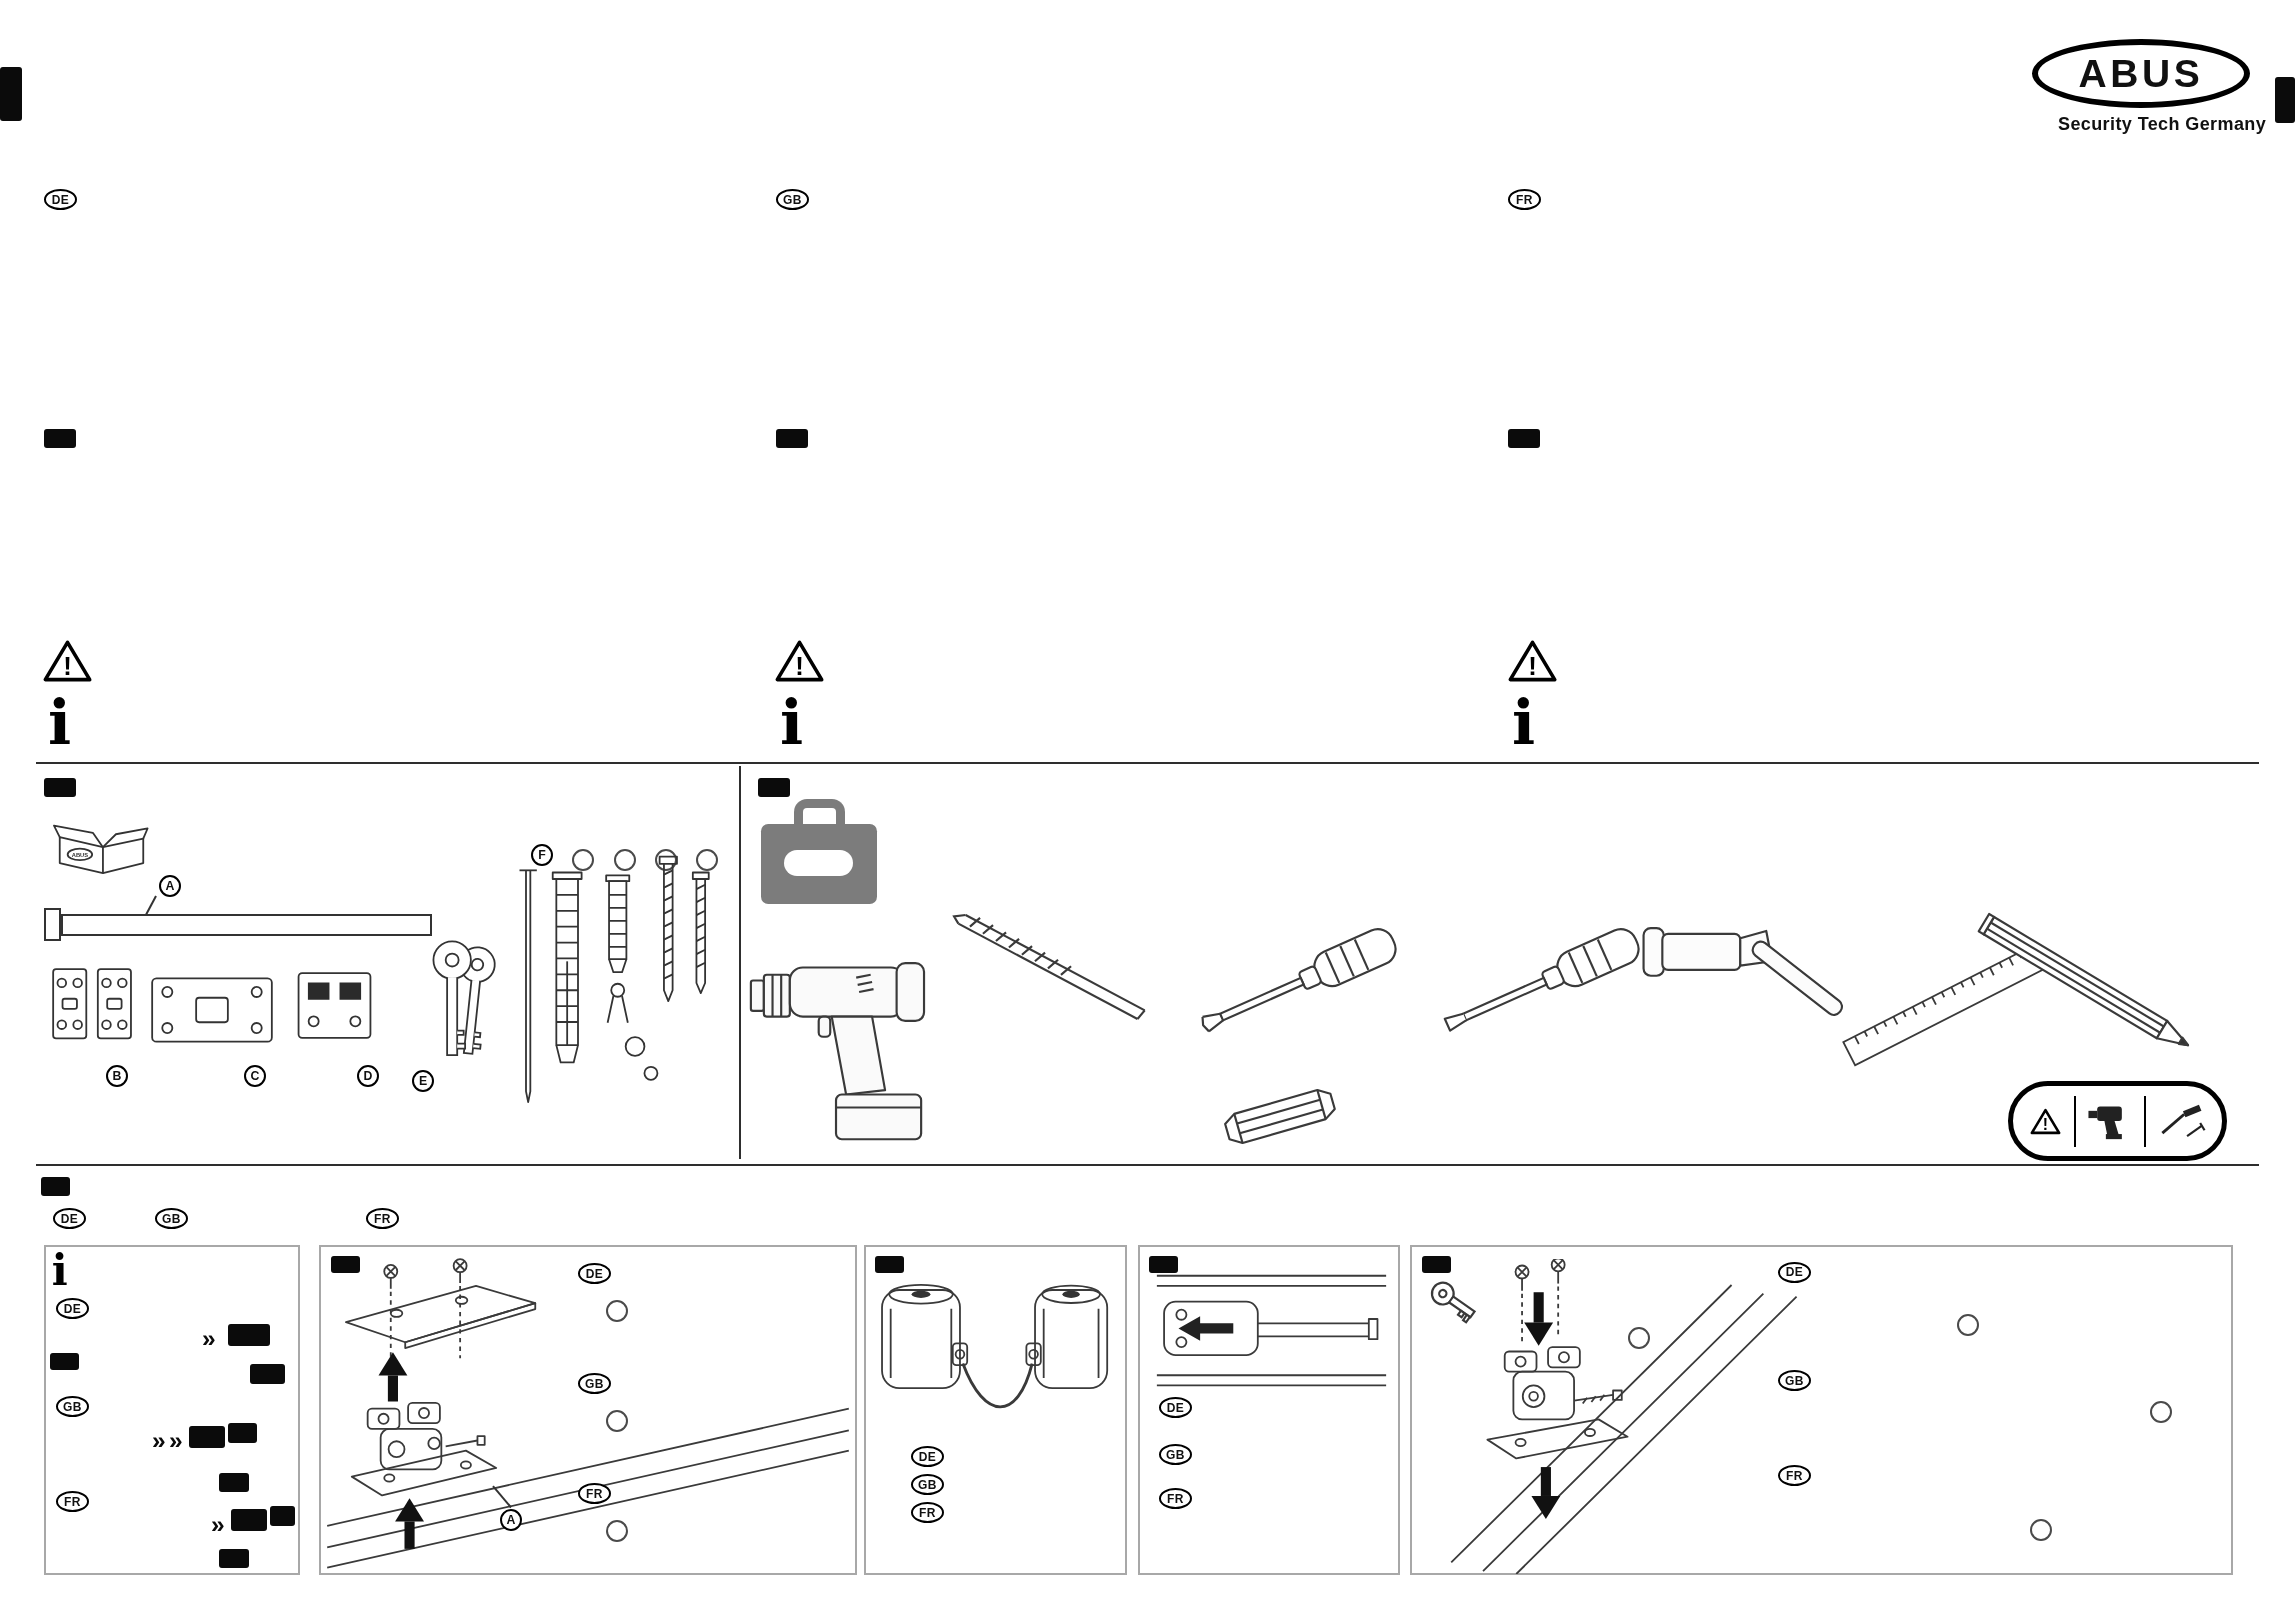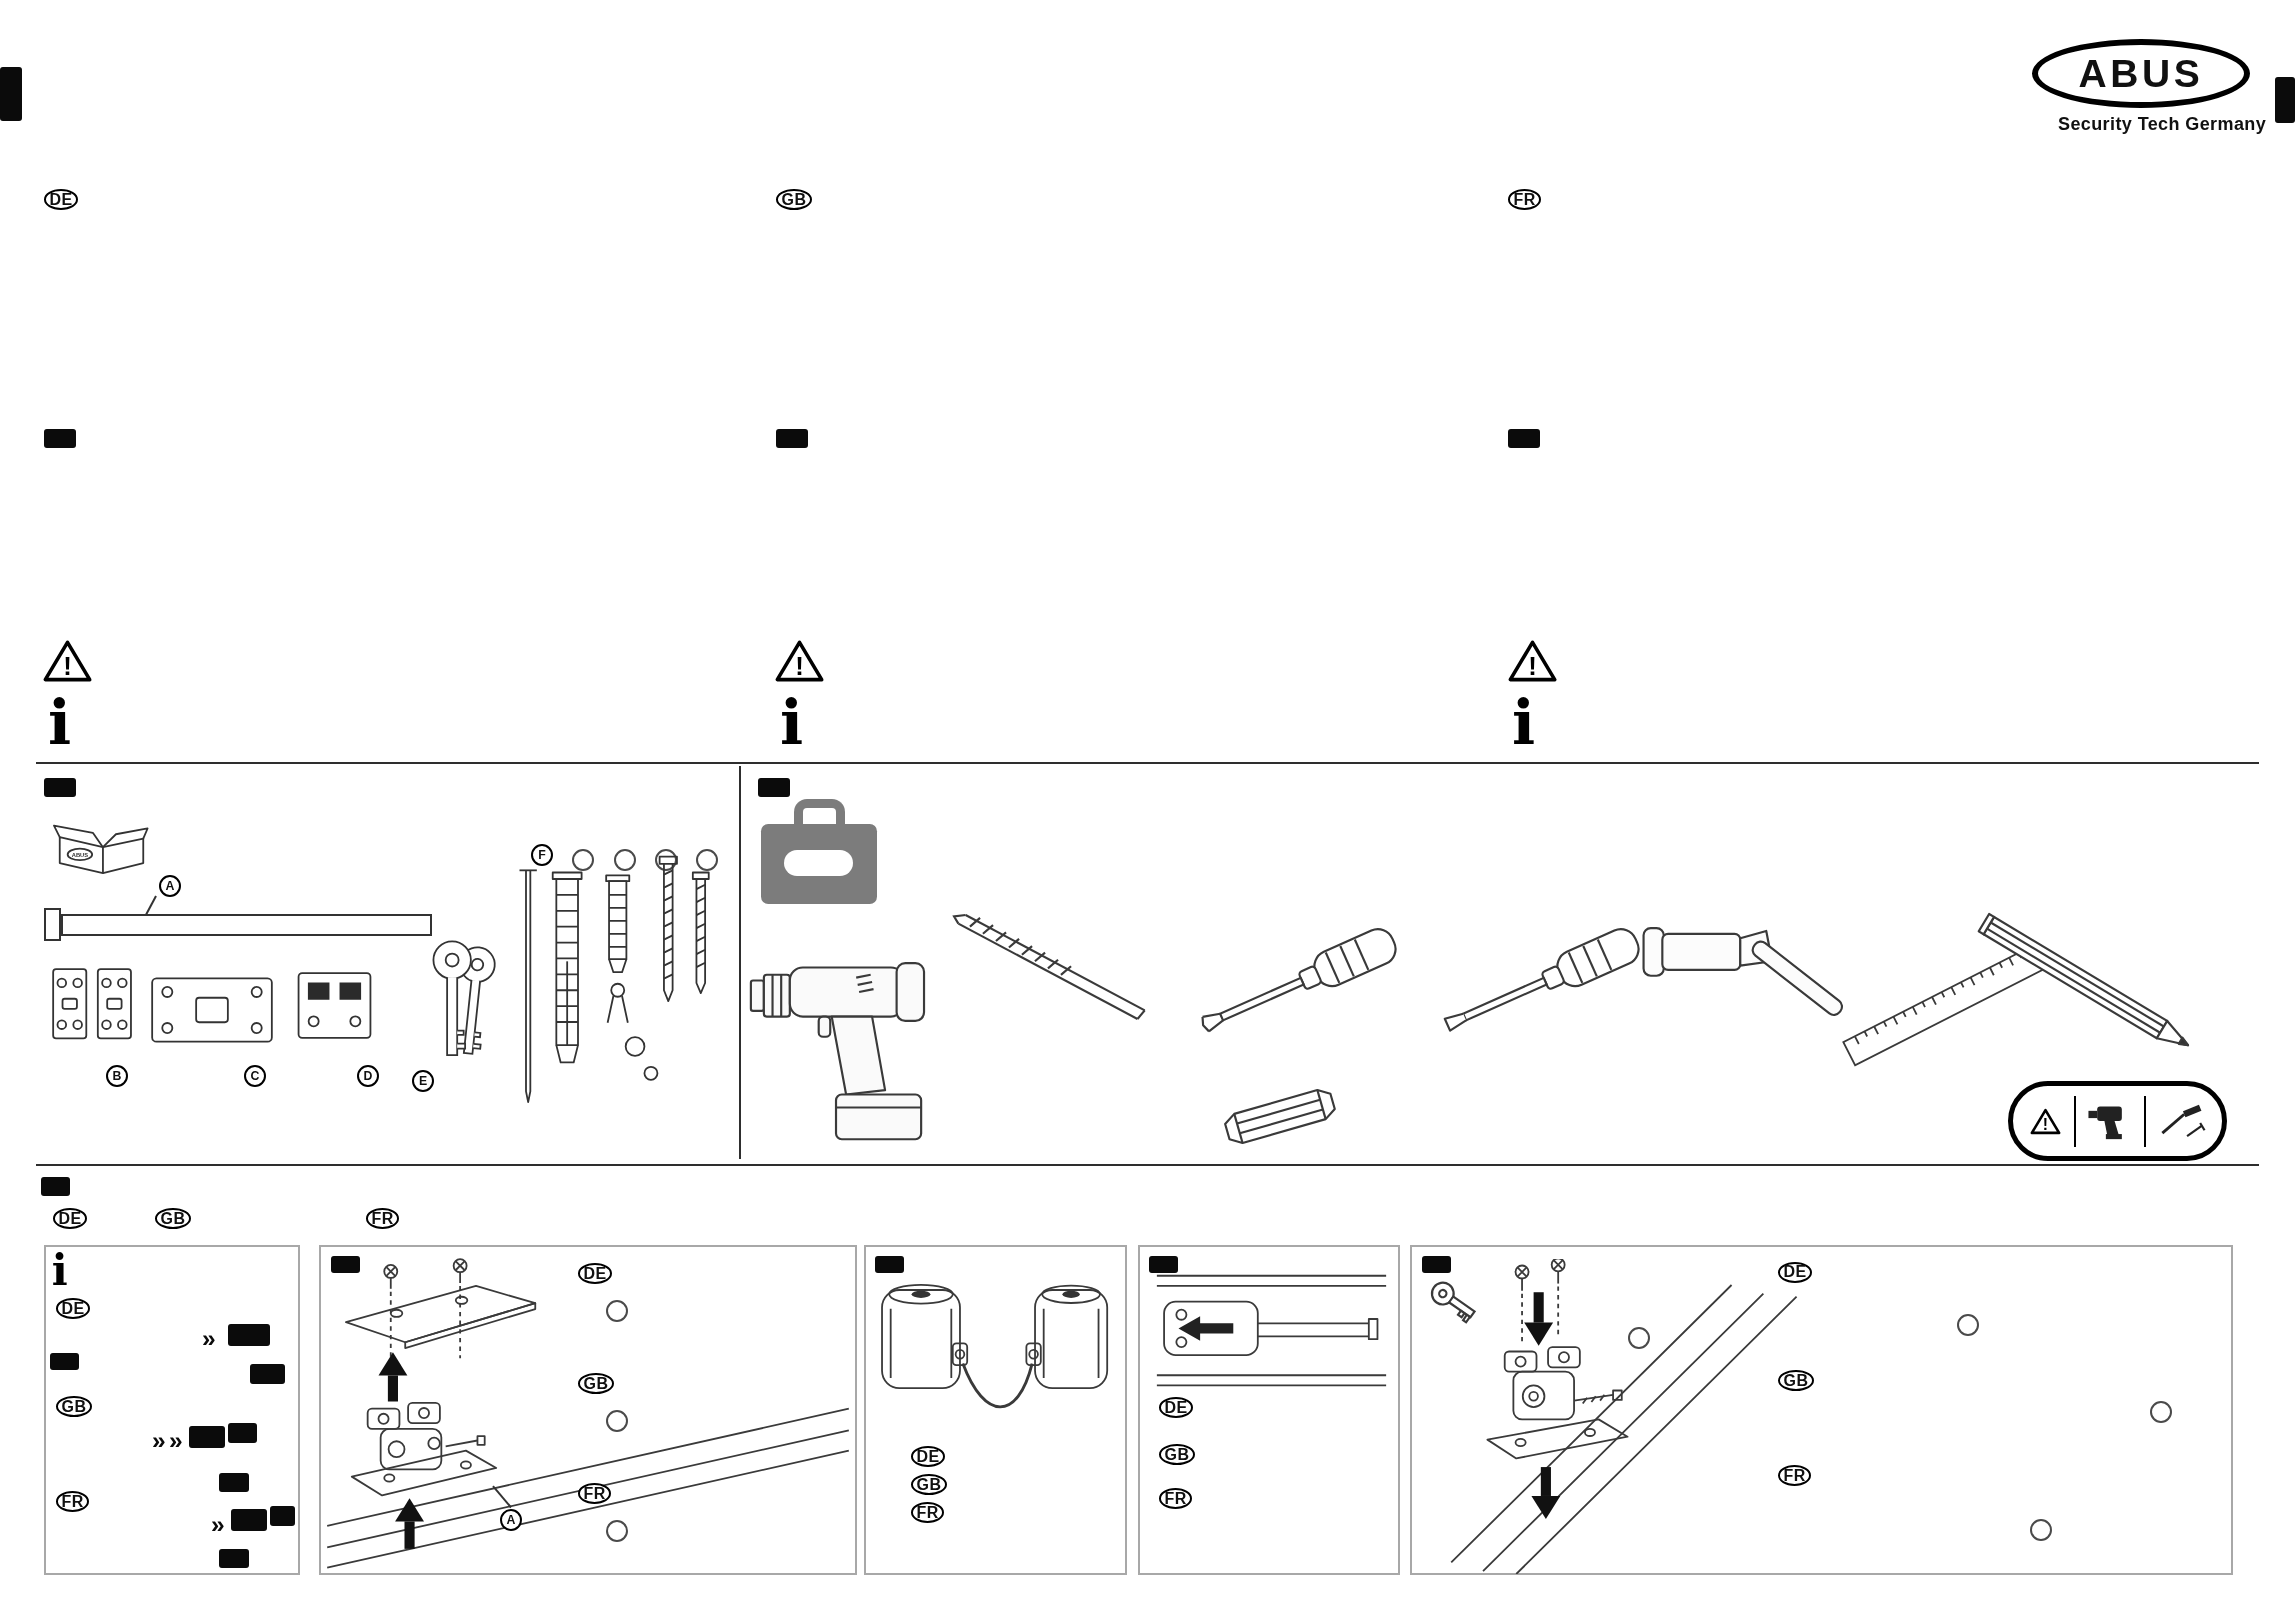--- a/index.html
+++ b/index.html
@@ -2,21 +2,21 @@
 <html style="font-size:11.6px"><head>
 <meta charset="utf-8">
 <style>
   * { box-sizing: border-box; margin: 0; padding: 0; }
   body { background: #ffffff; font-family: "Liberation Sans", sans-serif; color: #111; }
   .page { position: relative; width: 2295px; height: 1623px; background: #ffffff; overflow: hidden; }
   .abs { position: absolute; }
   .redact { background: #0b0b0b; border-radius: 2.9px; }
   .badge { position: absolute; border: 2.2px solid #000; border-radius: 50%; min-width: 33px; height: 21px;
            padding: 0 3.6px; display: flex; align-items: center; justify-content: center;
-           font-size: 16px; font-weight: bold; letter-spacing: 0.4px; background: #fff; }
+           font-size: 12px; font-weight: bold; letter-spacing: 0.4px; background: #fff; }
   .circ { position: absolute; border: 2.2px solid #000; border-radius: 50%; width: 22px; height: 22px;
           display: flex; align-items: center; justify-content: center; font-size: 12.3px; font-weight: bold; background:#fff; }
   .circ-e { position: absolute; border: 2.2px solid #4a4a4a; border-radius: 50%; width: 22px; height: 22px; background:#fff; }
   .hr { position: absolute; background: #2e2e2e; height: 2.2px; }
   .vr { position: absolute; background: #2e2e2e; width: 2.2px; }
   .panel { position: absolute; border: 2.2px solid #a8a8a8; background: #fff; }
   .chev { position: absolute; font-weight: bold; font-size: 24.6px; line-height: 1; color: #0b0b0b; }
   .info { position: absolute; font-family: "DejaVu Serif", serif; font-weight: bold; font-size: 61px; line-height: 1; color: #000; }
   .leader { position: absolute; background: #333; width: 2.2px; transform-origin: top center; }
   .logo-oval { border: 6.5px solid #000; border-radius: 50%; width: 218px; height: 69px; display: flex;

